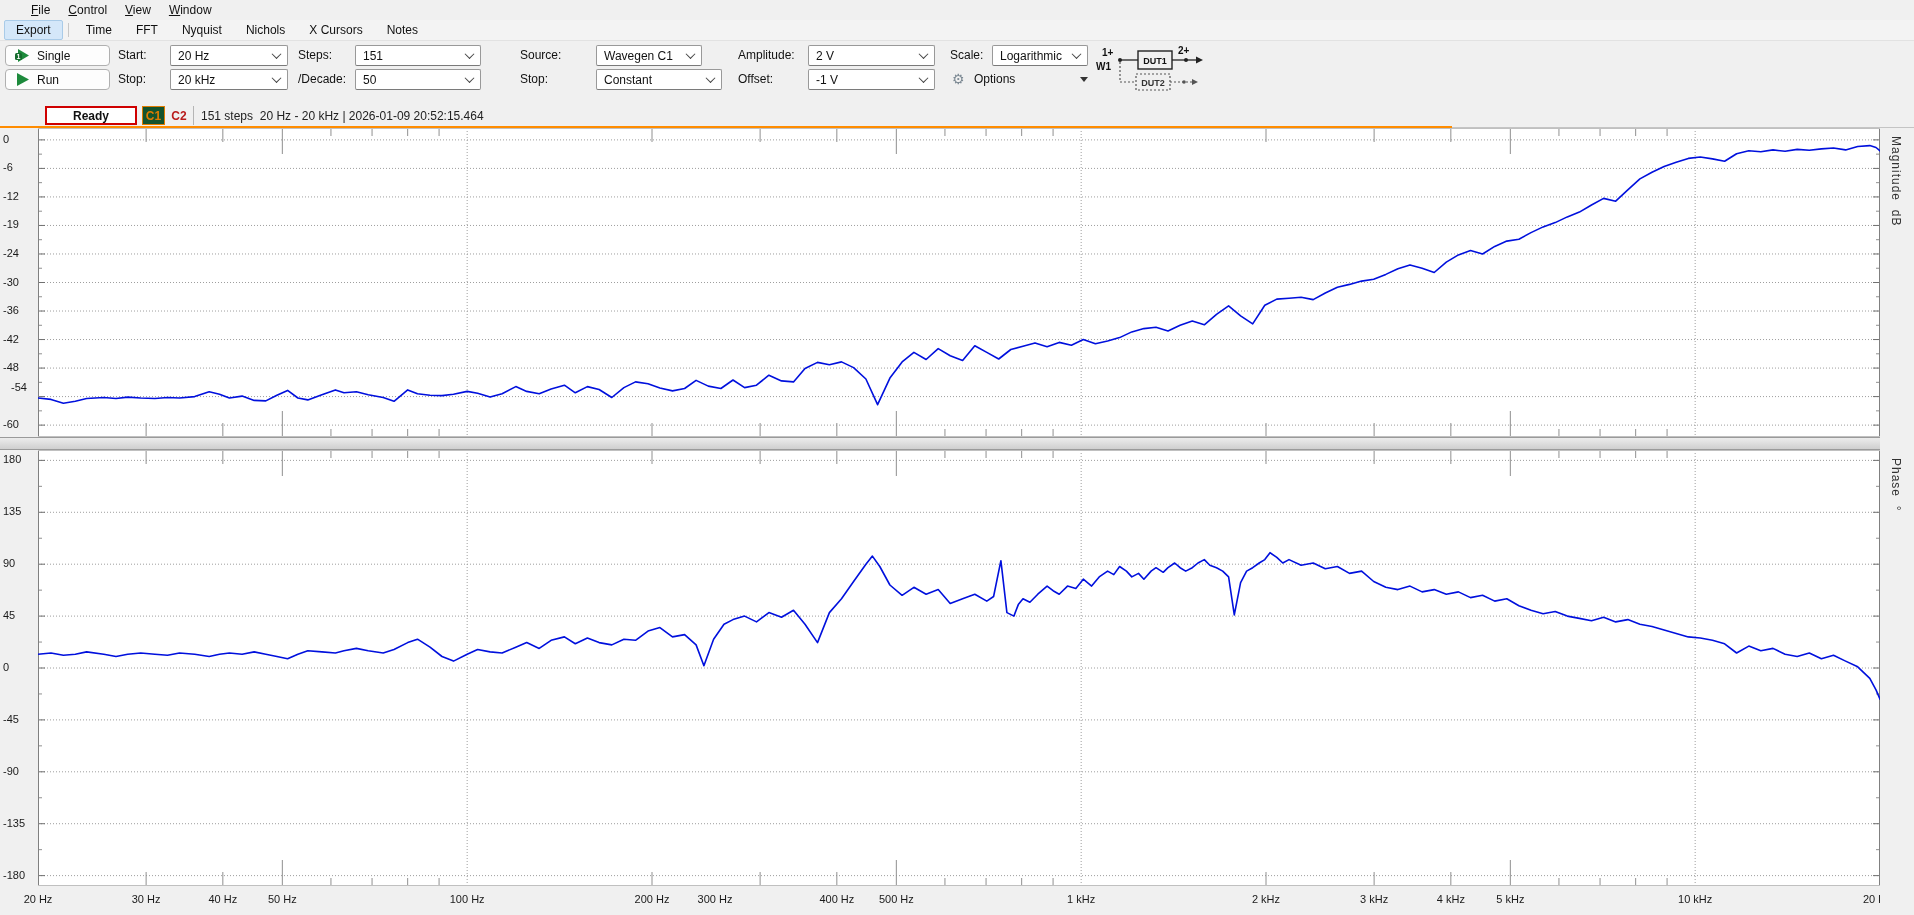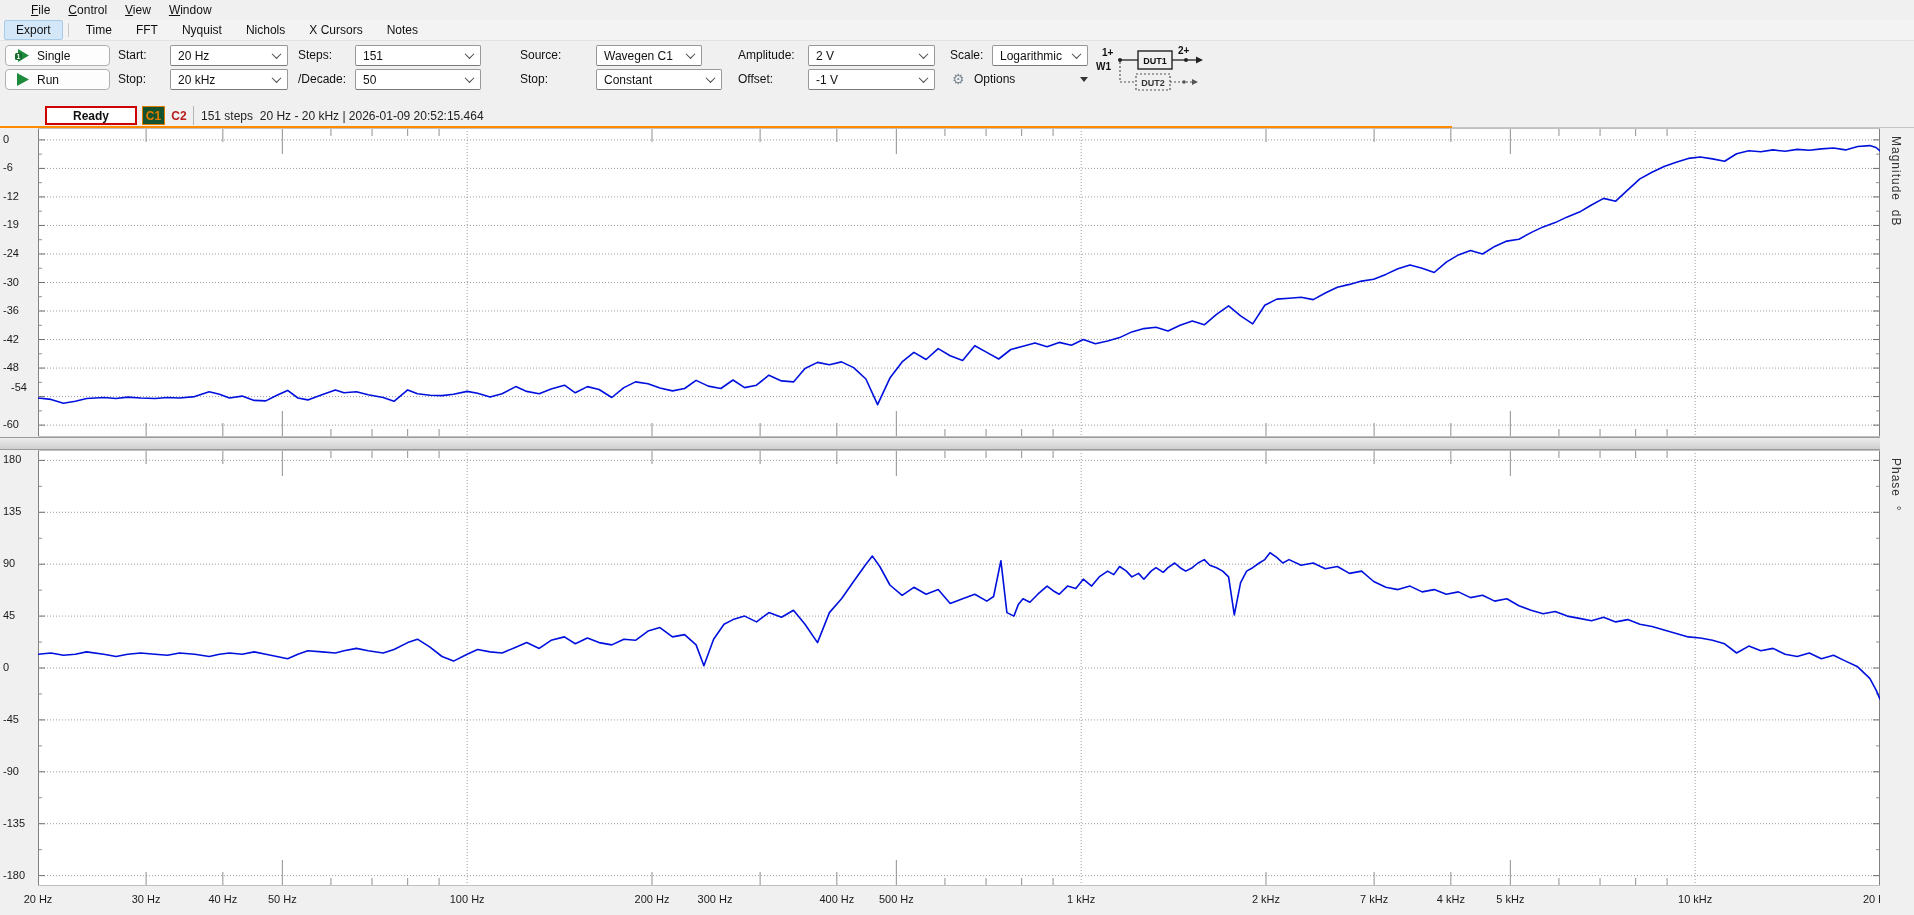--- a/index.html
+++ b/index.html
@@ -510,21 +510,21 @@
         <div class="xlab" style="left: 146.12px;">30 Hz</div>
         <div class="xlab" style="left: 222.832px;">40 Hz</div>
         <div class="xlab" style="left: 282.335px;">50 Hz</div>
         <div class="xlab" style="left: 467.168px;">100 Hz</div>
         <div class="xlab" style="left: 652px;">200 Hz</div>
         <div class="xlab" style="left: 715px; text-align: right;">300 Hz</div>
         <div class="xlab" style="left: 836.832px;">400 Hz</div>
         <div class="xlab" style="left: 896.335px;">500 Hz</div>
         <div class="xlab" style="left: 1081.17px;">1 kHz</div>
         <div class="xlab" style="left: 1266px;">2 kHz</div>
-        <div class="xlab" style="left: 1374.12px;">7 kHz</div>
+        <div class="xlab" style="left: 1374.12px;">3 kHz</div>
         <div class="xlab" style="left: 1450.83px;">4 kHz</div>
         <div class="xlab" style="left: 1510.34px;">5 kHz</div>
         <div class="xlab" style="left: 1695.17px;">10 kHz</div>
         <div class="xlab" style="left: 1880px;">20 kHz</div>
       </div>
 
     <div id="right-margin">
       <div class="vlabel" id="mag-vlabel">Magnitude  dB</div>
       <div class="vlabel" id="phase-vlabel">Phase  °</div>
     </div>

